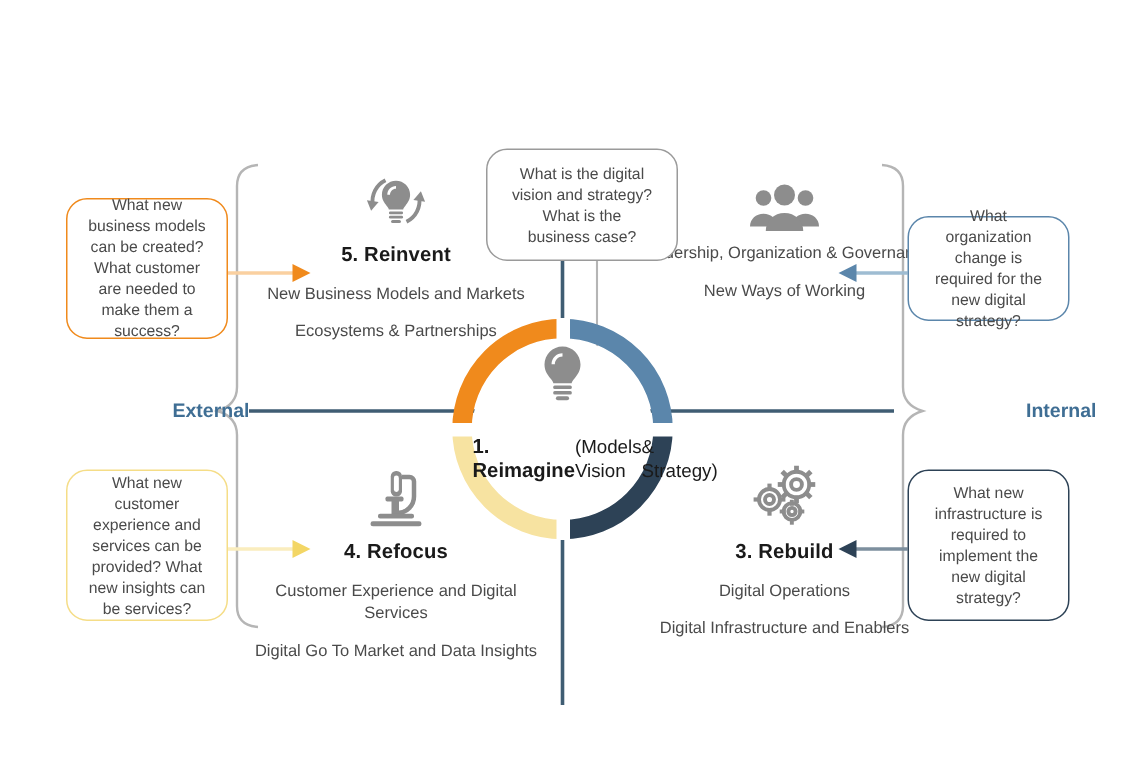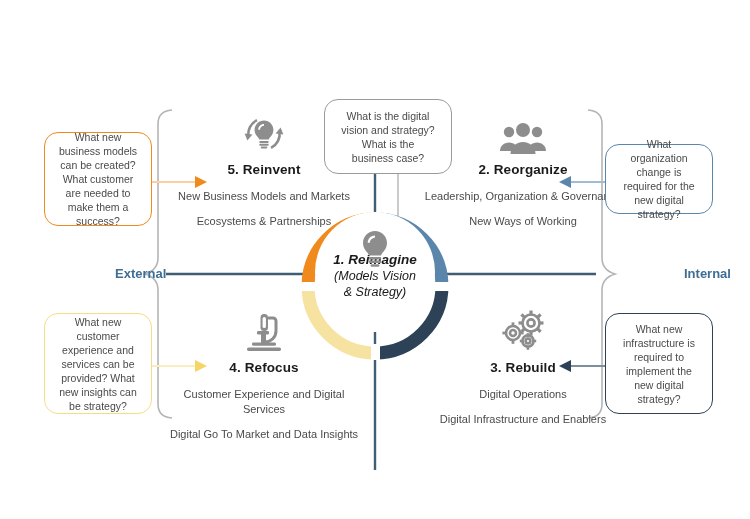--- a/index.html
+++ b/index.html
@@ -28,24 +28,24 @@
   .quad .title{font-size:13.5px;font-weight:bold;color:#1a1a1a;margin-bottom:12px;letter-spacing:.1px;}
   .quad .sub{font-size:11px;line-height:15px;color:#4a4a4a;margin-bottom:10px;}
 
   #quad-reinvent  {left:164px;top:112px;}
   #quad-reorganize{left:423px;top:112px;}
   #quad-refocus   {left:164px;top:310px;}
   #quad-rebuild   {left:423px;top:310px;}
 
   
   #centre{position:absolute;left:301px;top:212px;width:148px;height:148px;}
-  #centre-inner{position:absolute;left:14px;top:0;width:120px;height:120px;
-                border-radius:50%;background:#fff;display:flex;flex-direction:column;
+  #centre-inner{position:absolute;left:14px;top:14px;width:120px;height:120px;
+                border-radius:50%;background:#fff;display:flex;
                 align-items:center;justify-content:flex-start;padding-top:40px;
-                box-sizing:border-box;font-style:italic;}
+                box-sizing:border-box;}
   #centre-title{font-size:13.5px;font-weight:bold;color:#1a1a1a;line-height:16px;}
   #centre-sub{font-size:12.5px;color:#1a1a1a;line-height:16px;}
   #centre-bulb{position:absolute;left:50%;top:18px;transform:translateX(-50%);}
 
   
   .sidelabel{position:absolute;font-size:13px;font-weight:bold;color:#3f6e94;padding-left:47px;}
   #label-external{left:68px;top:266px;}
   #label-internal{left:637px;top:266px;}
 </style>
 </head>
@@ -142,21 +142,20 @@
       <svg width="48" height="34" viewBox="0 0 48 34">
         <circle fill="#8d8d8d" cx="10" cy="10" r="5.2"></circle>
         <circle fill="#8d8d8d" cx="38" cy="10" r="5.2"></circle>
         <path fill="#8d8d8d" d="M1 29c0-5 4-8.5 9-8.5s9 3.5 9 8.5z"></path>
         <path fill="#8d8d8d" d="M29 29c0-5 4-8.5 9-8.5s9 3.5 9 8.5z"></path>
         <circle fill="#8d8d8d" cx="24" cy="8" r="7"></circle>
         <path fill="#8d8d8d" d="M11.5 32c0-6.9 5.6-12 12.5-12s12.5 5.1 12.5 12z"></path>
         <path fill="#ffffff" d="M11.5 32c0-6.9 5.6-12 12.5-12s12.5 5.1 12.5 12z" opacity="0"></path>
       </svg>
     </div>
-    <div class="title">2. Reorganize</div>
     <div class="sub">
       <span>Leadership, Organization</span>
       <span>&amp; Governance</span>
     </div>
     <div class="sub">
       <span>New Ways</span>
       <span>of Working</span>
     </div>
   </div>
 
@@ -249,21 +248,21 @@
   </div>
 
   <div class="bubble" id="bubble-left-bot">
     <div>
       <span>What new</span>
       <span>customer</span>
       <span>experience and</span>
       <span>services can be</span>
       <span>provided? What</span>
       <span>new insights can</span>
-      <span>be strategy?</span>
+      <span>be services?</span>
     </div>
   </div>
 
   <div class="bubble" id="bubble-right-top">
     <div>
       <span>What</span>
       <span>organization</span>
       <span>change is</span>
       <span>required for the</span>
       <span>new digital</span>

